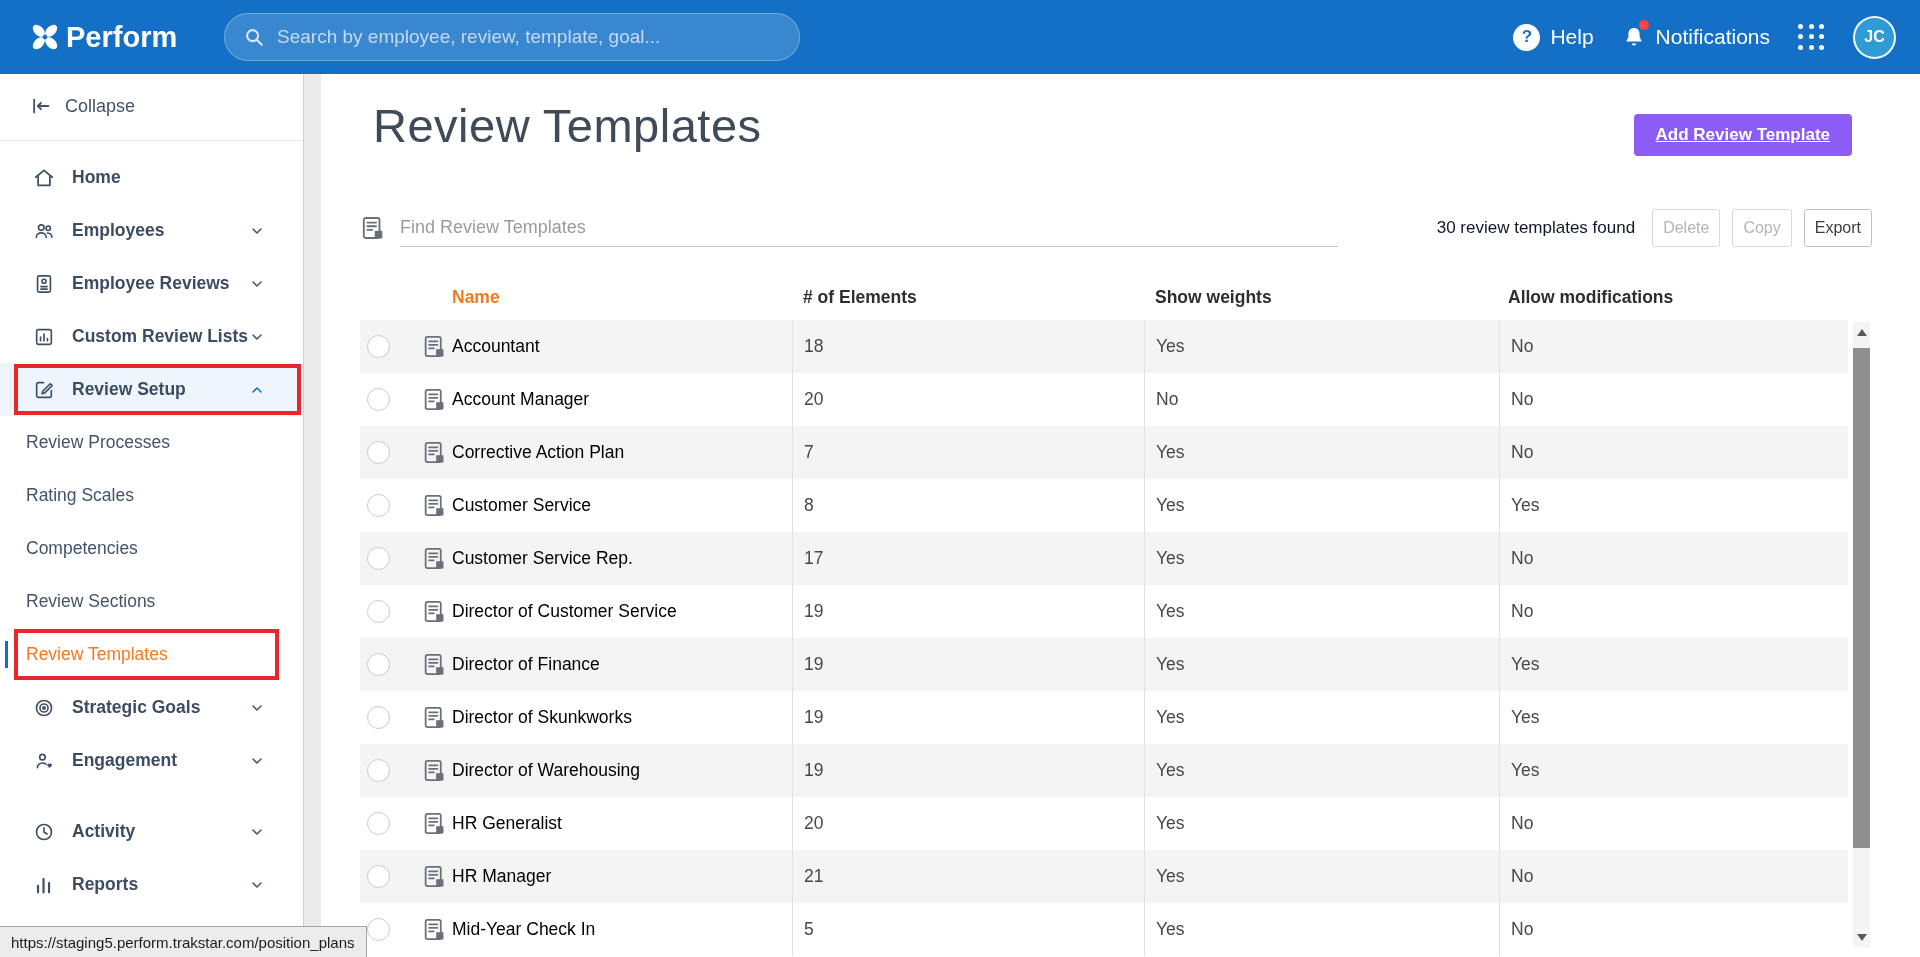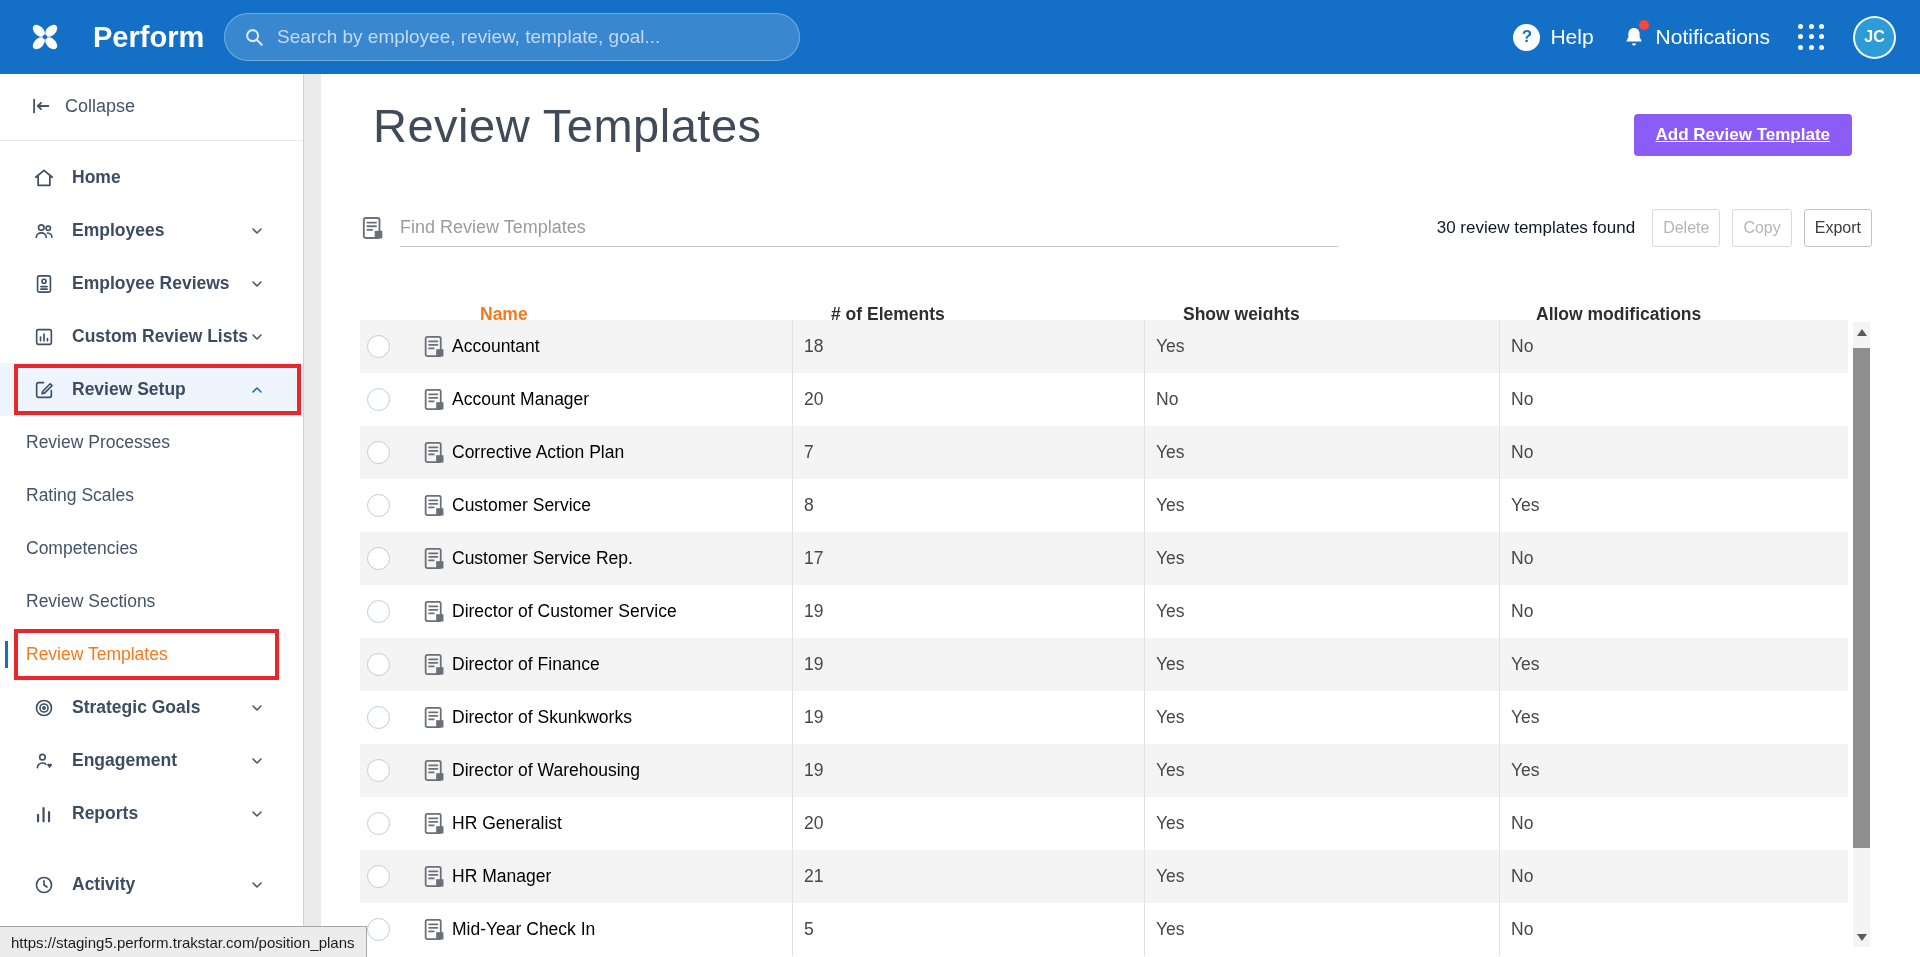--- a/index.html
+++ b/index.html
@@ -2,21 +2,21 @@
 <html><head>
 <meta charset="utf-8">
 <style>
   * { box-sizing:border-box; margin:0; padding:0; }
   html,body { width:1920px; height:957px; overflow:hidden;
     font-family:"Liberation Sans","DejaVu Sans",sans-serif; background:#fff; }
   body { position:relative; }
 
   
   .topbar { position:absolute; top:0; left:0; right:0; height:74px; background:#1470C6; z-index:10; }
-  .brand { position:absolute; left:26px; top:0; height:74px; display:flex; align-items:center; gap:29px;
+  .brand { position:absolute; left:26px; top:0; height:74px; display:flex; align-items:center; gap:2px;
     color:#fff; font-size:29px; font-weight:700; }
   .search-bar { position:absolute; left:224px; top:13px; width:576px; height:48px; border-radius:24px;
     background:rgba(255,255,255,.16); border:1px solid rgba(255,255,255,.30);
     display:flex; align-items:center; gap:12px; padding:0 18px; }
   .search-bar input { flex:1; background:transparent; border:none; outline:none;
     color:#eaf3fd; font-size:19px; }
   .search-bar input::placeholder { color:#c3daf4; }
   .topbar-right { position:absolute; right:24px; top:0; height:74px; display:flex; align-items:center; gap:28px; color:#fff; }
   .icon-label { display:flex; align-items:center; gap:10px; font-size:21px; cursor:pointer; }
   .help-badge { width:27px; height:27px; border-radius:50%; background:#fff; color:#1470C6;
@@ -68,21 +68,21 @@
     font-size:18px; height:38px; color:#444; background:transparent; font-family:"Liberation Sans",sans-serif; }
   .find-input::placeholder { color:#9b9b9b; }
   .tb-spacer { flex:1; }
   .count { font-size:17px; color:#0f172a; margin-right:5px; white-space:nowrap; }
   .btn { height:38px; padding:0 10px; background:#fff; border:1px solid #d9d9d9; border-radius:3px;
     font-size:16px; margin-left:12px; font-family:"Liberation Sans",sans-serif; cursor:pointer; }
   .btn.disabled { color:#b5b5b5; cursor:default; }
   .btn.export { color:#3b3b3b; border-color:#c2c2c2; }
 
   .thead { position:absolute; top:206px; left:39px; height:38px; width:1488px; font-weight:700; font-size:17.5px; color:#2e2e2e; }
-  .thead span { position:absolute; top:24px;margin-left:28px; }
+  .thead span { position:absolute; top:7px; }
   .th-name { left:92px; color:#F5791F; cursor:pointer; }
   .th-elements { left:443px; }
   .th-weights { left:795px; }
   .th-mods { left:1148px; }
 
   .tbody { position:absolute; top:246px; left:39px; width:1488px; bottom:0; overflow:hidden; }
   .trow { height:53px; display:grid; grid-template-columns:62px 30px 340px 352px 355px 349px;
     align-items:center; font-size:17.5px; color:#474747; background:#fff; }
   .trow.odd { background:#f4f4f4; }
   .cell { height:100%; display:flex; align-items:center; }
@@ -291,42 +291,42 @@
           </svg>
         </span>
       <span>Engagement</span>
       <span class="chev">
           <svg width="16" height="16" viewBox="0 0 24 24" fill="none" stroke="currentColor" stroke-width="2.4" stroke-linecap="round" stroke-linejoin="round">
             <path d="M6 9l6 6 6-6"></path>
           </svg>
         </span>
     </div>
 
-    <div class="nav-item">
-      <span class="nico">
-          <svg width="22" height="22" viewBox="0 0 24 24" fill="none" stroke="currentColor" stroke-width="2.4" stroke-linecap="round">
-            <path d="M5.5 20v-7M11.5 20V5.5M17.5 20v-10"></path>
-          </svg>
-        </span>
-      <span>Reports</span>
-      <span class="chev">
-          <svg width="16" height="16" viewBox="0 0 24 24" fill="none" stroke="currentColor" stroke-width="2.4" stroke-linecap="round" stroke-linejoin="round">
-            <path d="M6 9l6 6 6-6"></path>
-          </svg>
-        </span>
-    </div>
-
     <div class="nav-item activity">
       <span class="nico">
           <svg width="22" height="22" viewBox="0 0 24 24" fill="none" stroke="currentColor" stroke-width="1.8" stroke-linecap="round">
             <circle cx="12" cy="12" r="8.2"></circle>
             <path d="M12 7.4V12l3.2 2.2"></path>
           </svg>
         </span>
       <span>Activity</span>
+      <span class="chev">
+          <svg width="16" height="16" viewBox="0 0 24 24" fill="none" stroke="currentColor" stroke-width="2.4" stroke-linecap="round" stroke-linejoin="round">
+            <path d="M6 9l6 6 6-6"></path>
+          </svg>
+        </span>
+    </div>
+
+    <div class="nav-item">
+      <span class="nico">
+          <svg width="22" height="22" viewBox="0 0 24 24" fill="none" stroke="currentColor" stroke-width="2.4" stroke-linecap="round">
+            <path d="M5.5 20v-7M11.5 20V5.5M17.5 20v-10"></path>
+          </svg>
+        </span>
+      <span>Reports</span>
       <span class="chev">
           <svg width="16" height="16" viewBox="0 0 24 24" fill="none" stroke="currentColor" stroke-width="2.4" stroke-linecap="round" stroke-linejoin="round">
             <path d="M6 9l6 6 6-6"></path>
           </svg>
         </span>
     </div>
   </div>
 
   <div class="annotation anno-setup"></div>
   <div class="annotation anno-templates"></div>

